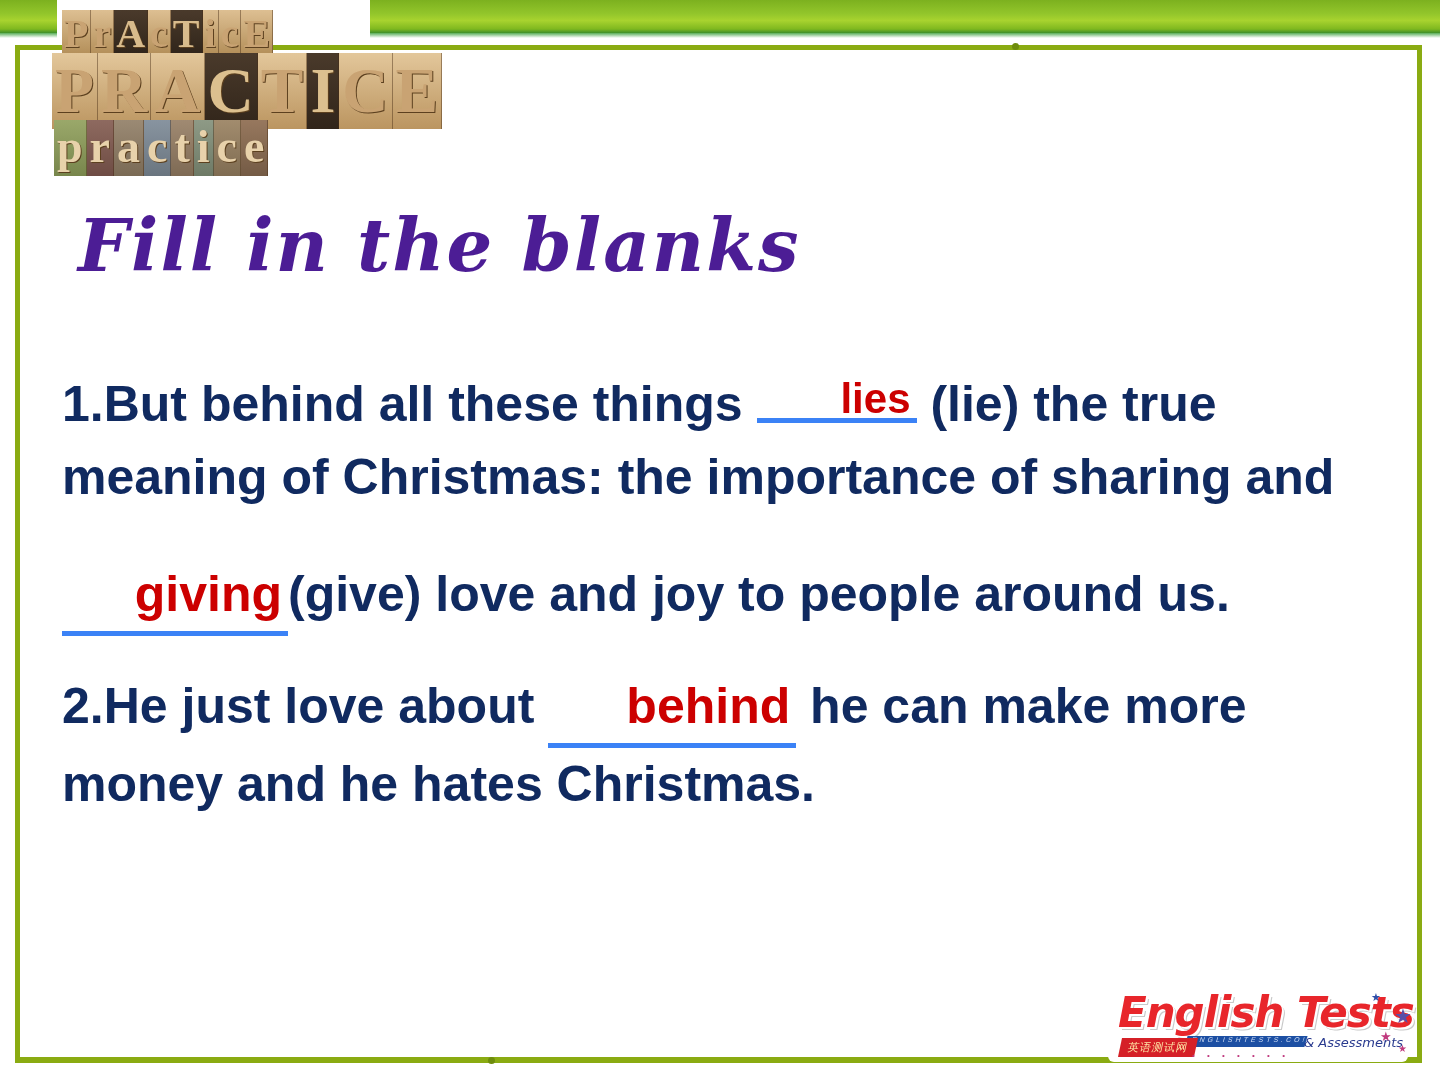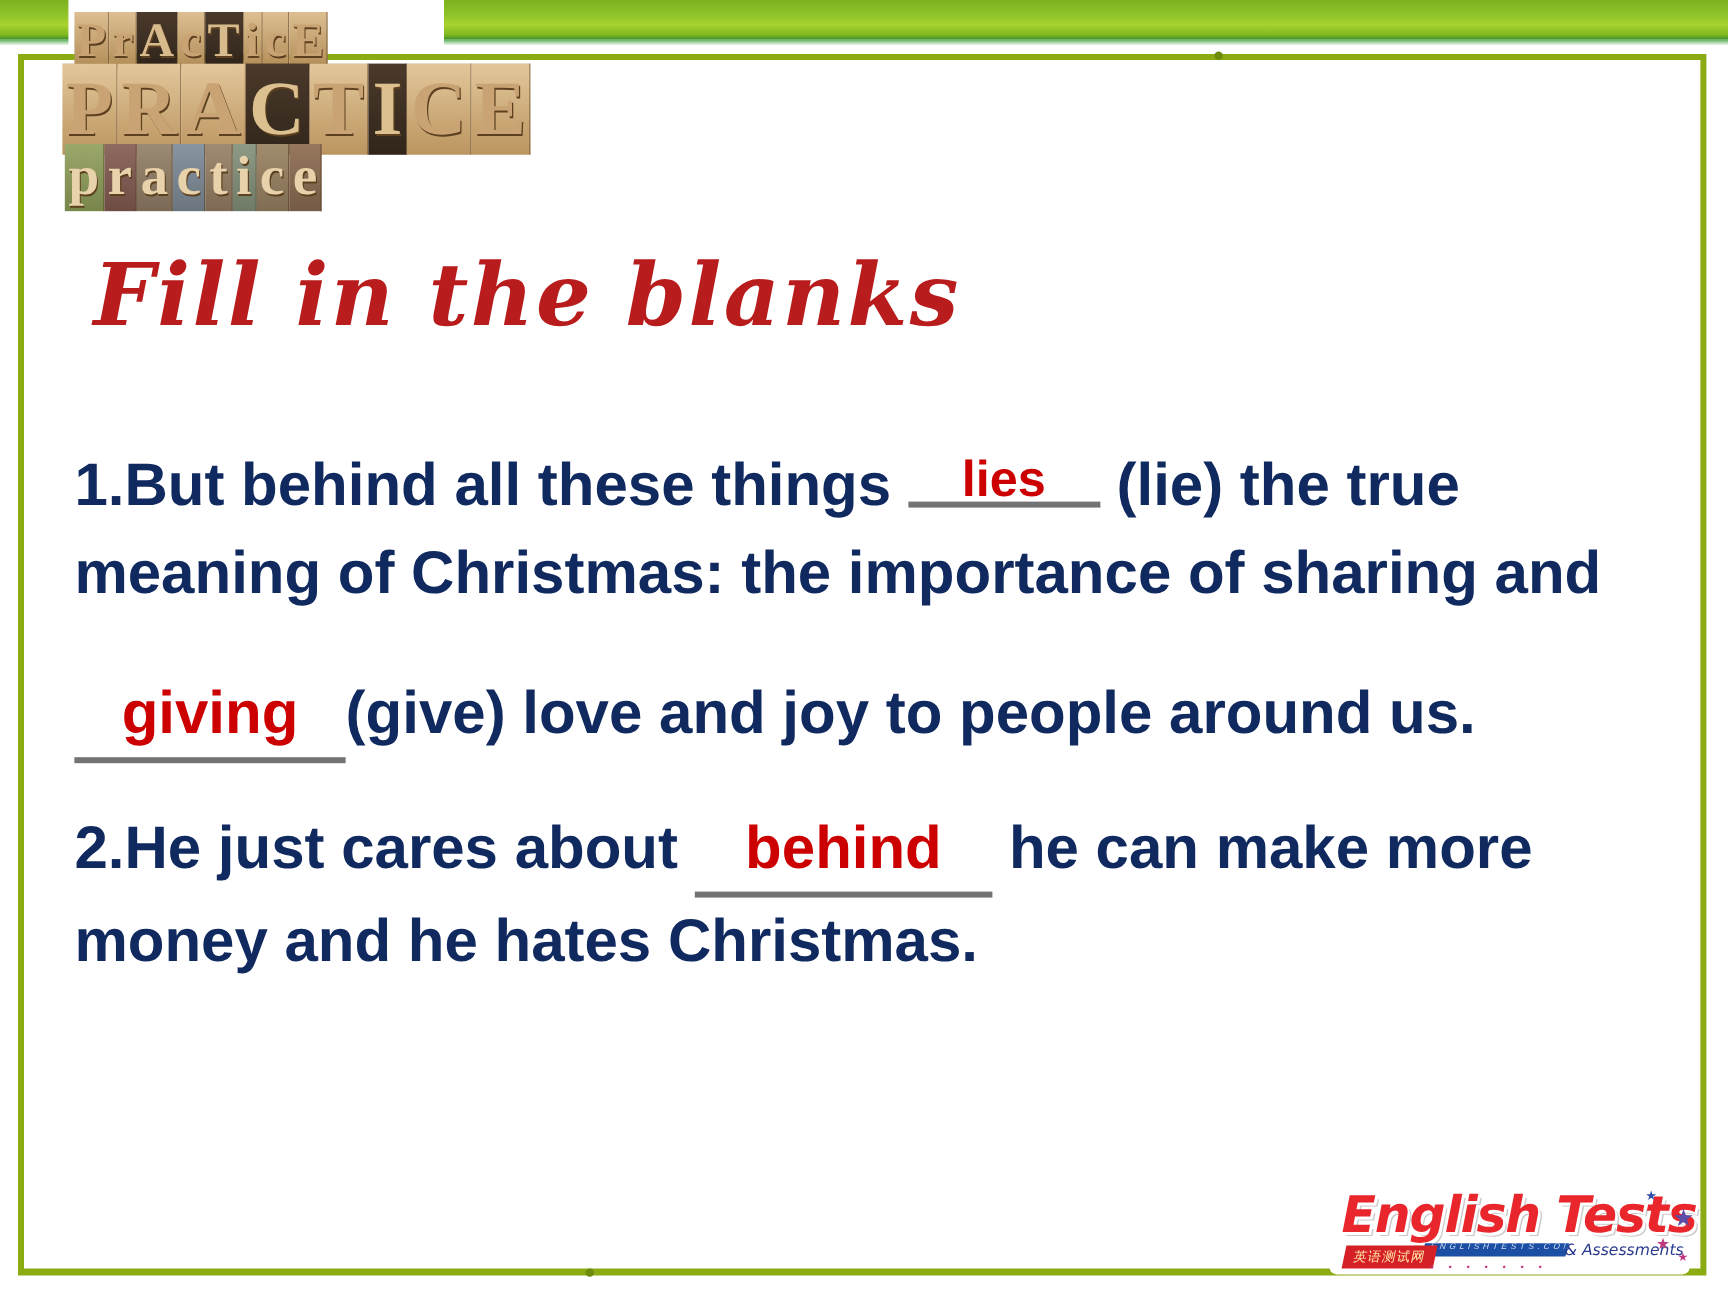--- a/index.html
+++ b/index.html
@@ -132,21 +132,21 @@
   
   .slide-title {
     position: absolute;
     left: 78px;
     top: 203px;
     font-family: "DejaVu Serif", serif;
     font-weight: bold;
     font-style: italic;
     font-size: 72px;
     letter-spacing: 2px;
-    color: #b91c1c;
+    color: #4c1d95;
     white-space: nowrap;
   }
 
   
   .body-block {
     position: absolute;
     left: 62px;
     top: 368px;
     width: 1310px;
     color: #102a60;
@@ -157,24 +157,24 @@
   }
   .para { margin: 0 0 34px 0; }
   .para:last-child { margin-bottom: 0; }
 
   
   .blank {
     position: relative;
     display: inline-block;
     color: #cc0000;
     font-weight: bold;
-    text-align: center;
+    text-align: right;
     vertical-align: baseline;
     padding: 0 6px;
-    border-bottom: 5px solid #737373;
+    border-bottom: 5px solid #3b82f6;
   }
   .blank.raised {
     font-size: 42px;
     line-height: 0.9;
     position: relative;
     top: -8px;
   }
   .blank.w-lies  { min-width: 148px; }
   .blank.w-giving{ min-width: 214px; margin-top: 44px; }
   .blank.w-whether{ min-width: 236px; }
@@ -316,21 +316,21 @@
       <span class="wb" style="background:linear-gradient(180deg,#97785e,#745b45)">e</span>
   </div>
 </div>
 
 <div class="slide-title">Fill in the blanks</div>
 
 <div class="body-block">
 
   <p class="para"><span>1.</span><span>But behind all these things </span><span class="blank raised w-lies">lies</span><span> (lie) the true meaning of Christmas: the importance of sharing and </span><span class="blank w-giving">giving</span><span>(give) love and joy to people around us.</span></p>
 
-  <p class="para"><span>2.</span><span>He just cares about </span><span class="blank w-whether">behind</span><span> he can make more money and he hates Christmas.</span></p>
+  <p class="para"><span>2.</span><span>He just love about </span><span class="blank w-whether">behind</span><span> he can make more money and he hates Christmas.</span></p>
 
 </div>
 
 <div class="logo">
   <div class="logo-plate"></div>
   <div class="logo-main">English Tests</div>
   <div class="logo-bar"></div>
   <div class="logo-bar-txt">ENGLISHTESTS.COM</div>
   <div class="logo-cn">英语测试网</div>
   <div class="logo-dots">• • • • • • •</div>

